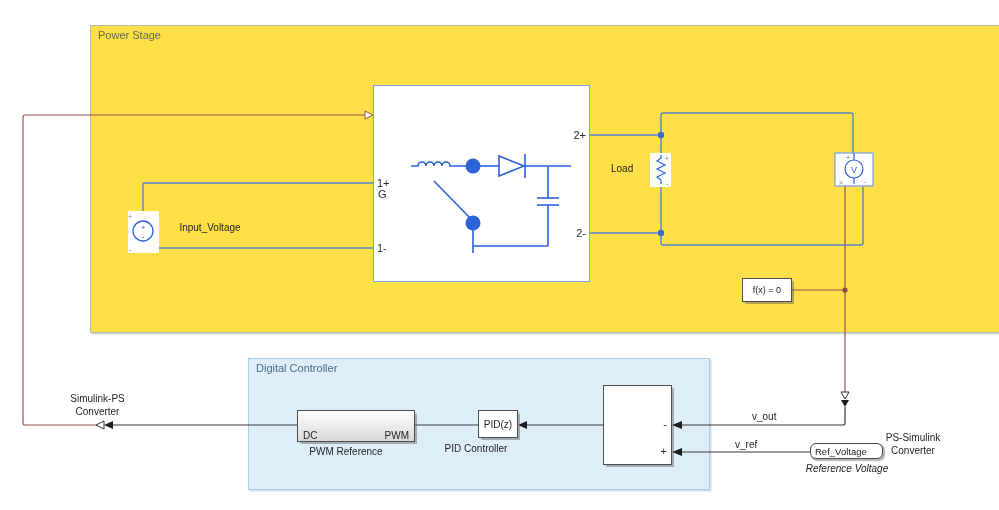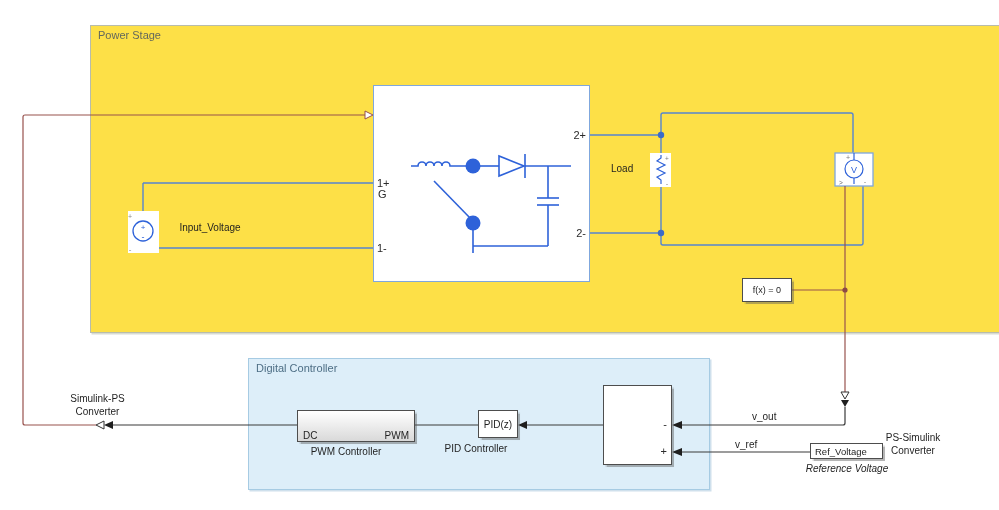--- a/index.html
+++ b/index.html
@@ -38,21 +38,21 @@
   #sum-block { left:603px; top:385px; width:69px; height:80px; }
   #pid-block { left:478px; top:410px; width:40px; height:28px;
     display:flex; align-items:center; justify-content:center; font-size:10px; }
   #pwm-block { left:297px; top:410px; width:118px; height:32px;
     background:linear-gradient(#ffffff, #d9d9d9);
     display:flex; align-items:flex-end; justify-content:space-between;
     padding:0 5px; font-size:10px; }
   #solver-block { left:742px; top:278px; width:50px; height:24px;
     display:flex; align-items:center; justify-content:center; font-size:9px; }
   #ref-block { left:810px; top:443px; width:73px; height:16px;
-    font-size:9.5px; line-height:15px; padding-left:4px; }
+    font-size:9.5px; line-height:15px; padding-left:4px;border-radius:6px; }
 
   .sig-label { position:absolute; z-index:10; font-size:10px; color:#1f1f1f; }
   .conv-label { position:absolute; z-index:10; font-size:10px; color:#1f1f1f; line-height:13px; }
 </style>
 </head>
 <body>
 
 <div id="canvas">
 
   <div class="region" id="power-stage">
@@ -177,21 +177,21 @@
 
   <div class="block dark-block" id="pid-block">
     <span>PID(z)</span>
   </div>
   <div class="block-label" style="left:436px; top:443px; width:80px;">PID Controller</div>
 
   <div class="block dark-block" id="pwm-block">
     <span>DC</span>
     <span>PWM</span>
   </div>
-  <div class="block-label" style="left:297px; top:446px; width:98px;">PWM Controller</div>
+  <div class="block-label" style="left:297px; top:446px; width:98px;">PWM Reference</div>
 
   <div class="block dark-block" id="ref-block">
     <span>Ref_Voltage</span>
   </div>
   <div class="block-label" style="left:797px; top:463px; width:100px;font-style:italic;">Reference Voltage</div>
 
   <div class="conv-label" style="left:40px; top:392px; width:115px; text-align:center;">
     <div>Simulink-PS</div>
     <div>Converter</div>
   </div>

